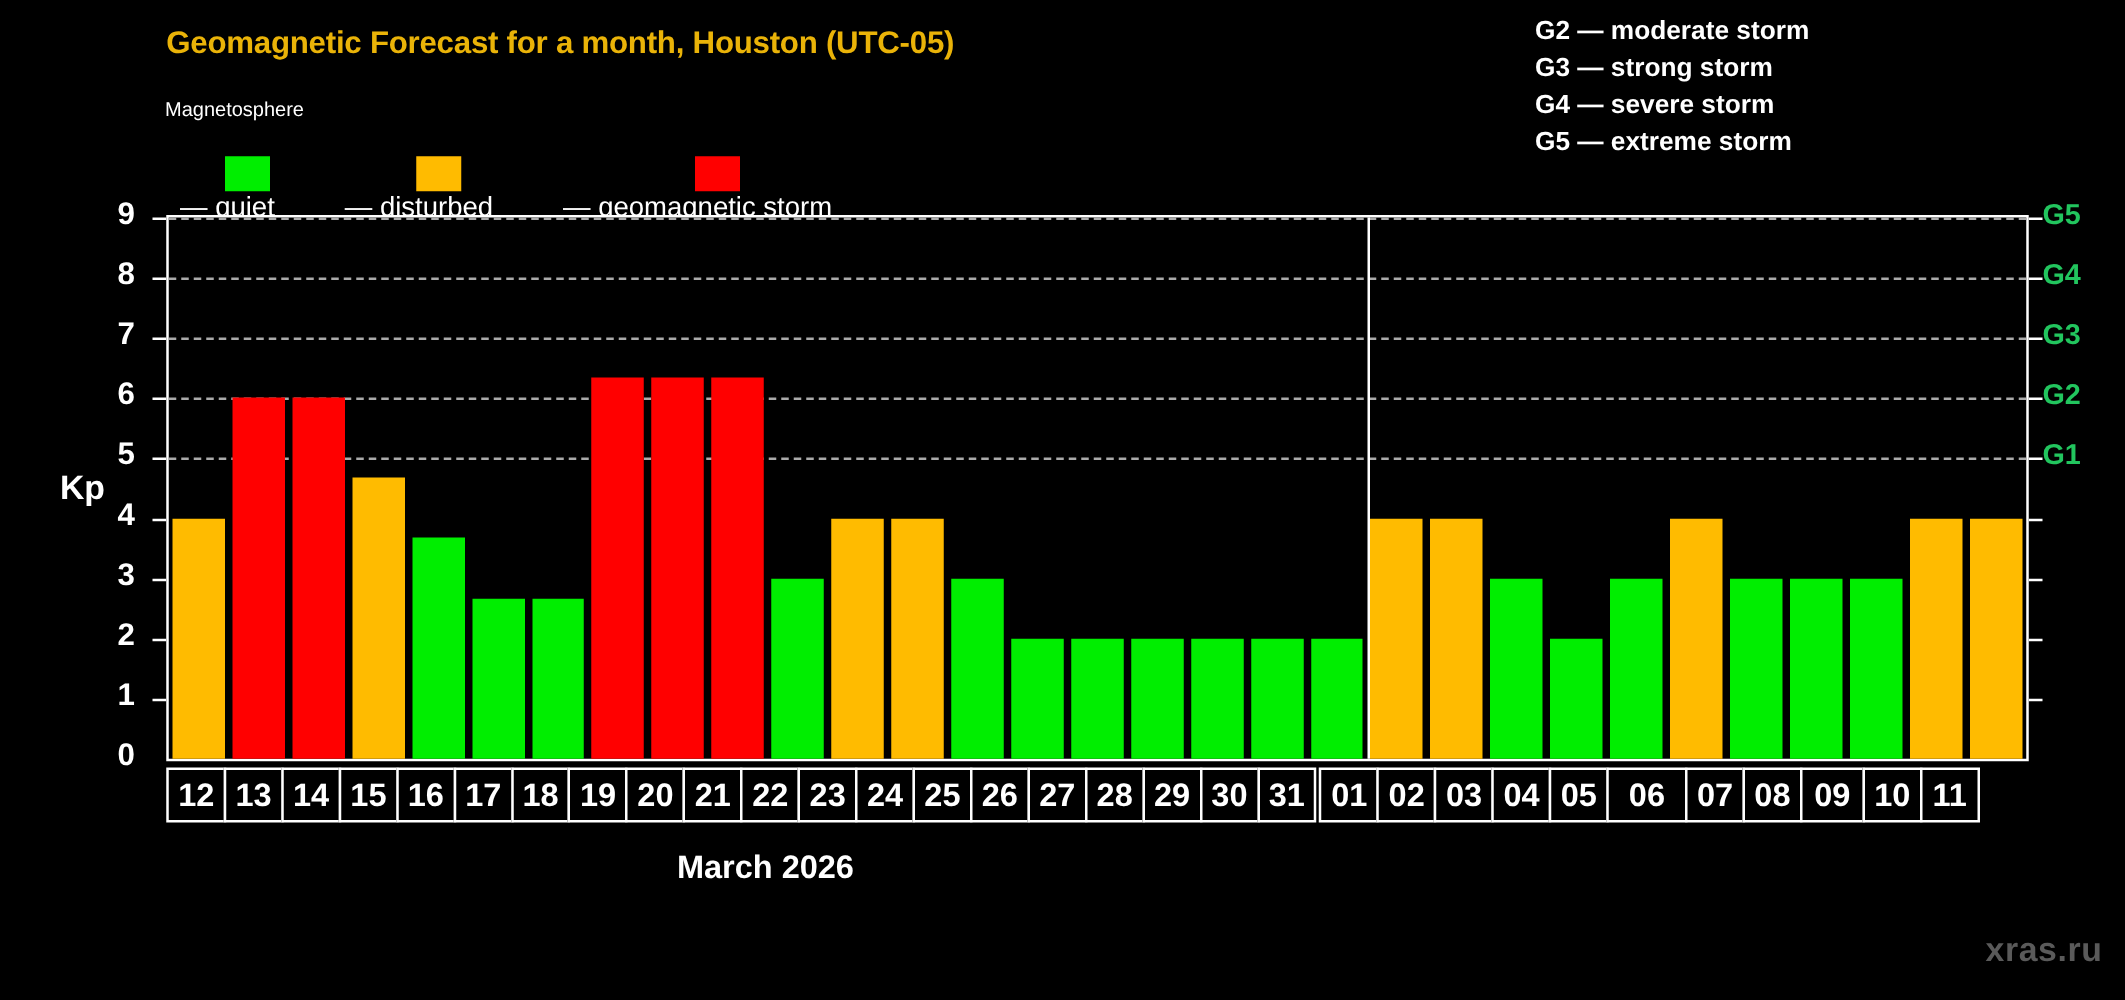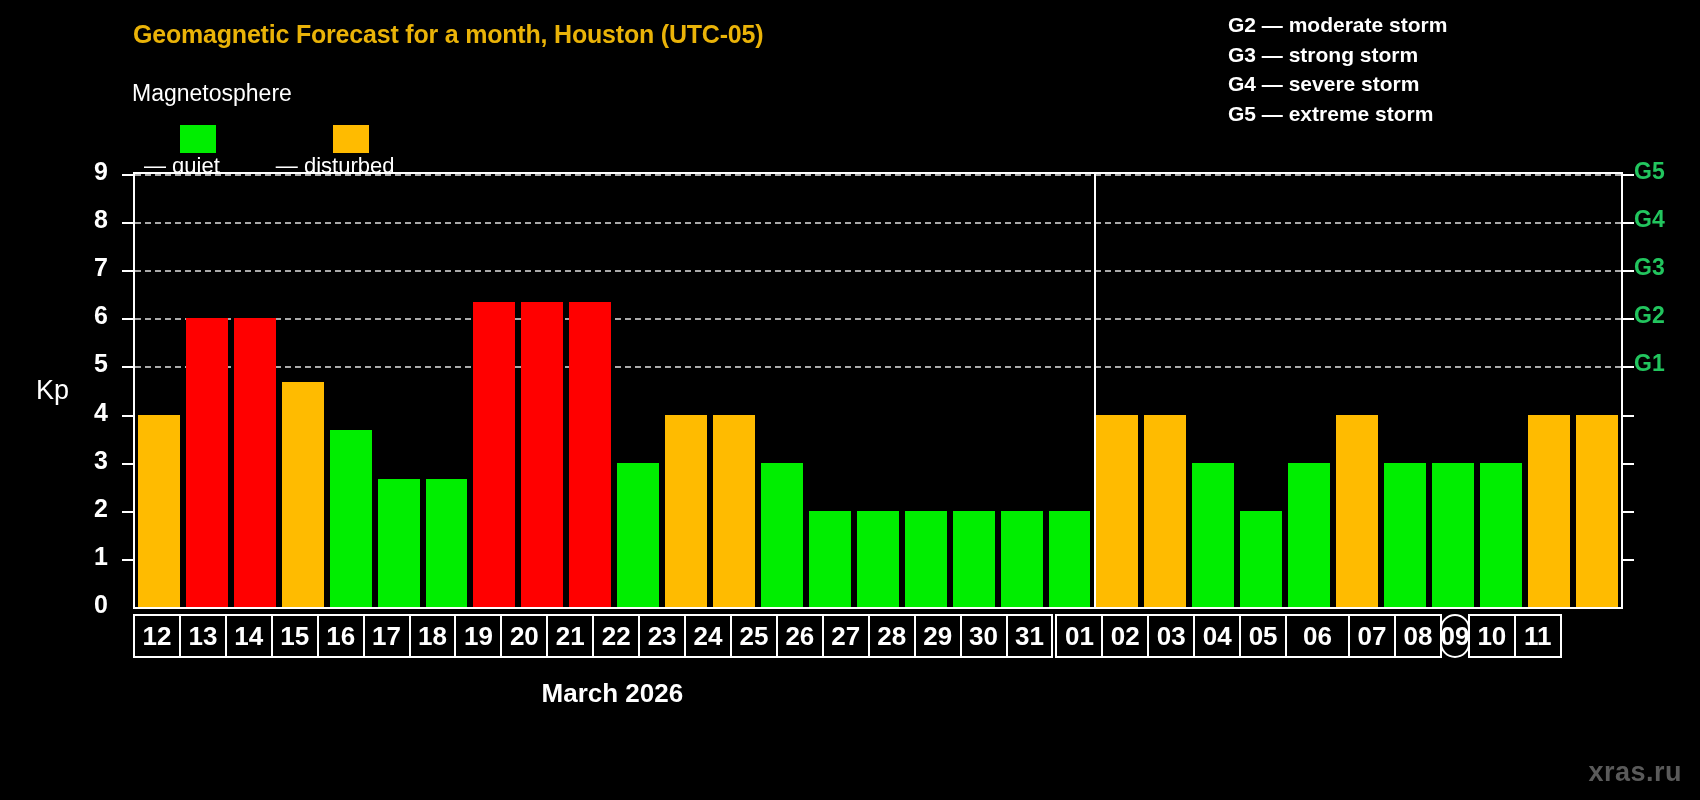--- a/index.html
+++ b/index.html
@@ -14,21 +14,21 @@
   #page { position: relative; width: 1700px; height: 800px; background: #000; }
 
   
   #title {
     position: absolute; left: 133px; top: 20px;
     font-size: 25px; font-weight: bold; color: #eab308;
     white-space: nowrap; letter-spacing: -0.2px;
   }
   #magnetosphere-heading {
     position: absolute; left: 132px; top: 80px;
-    font-size: 23px; font-weight: normal; color: #ffffff;
+    font-size: 16px; font-weight: normal; color: #ffffff;
   }
   #legend {
     position: absolute; left: 132px; top: 125px;
     display: flex; align-items: center; gap: 0px;
     white-space: nowrap;
   }
   .legend-item { display: flex; align-items: center; flex-direction: column; }
   .legend-swatch {
     width: 36px; height: 28px; display: inline-block;
   }
@@ -77,22 +77,22 @@
   .gtick-label {
     position: absolute; left: 1634px;
     font-size: 23px; font-weight: bold; color: #22c55e;
     white-space: nowrap;
   }
   .gtick-mark {
     position: absolute; width: 11px; height: 0;
     border-top: 2px solid #ffffff; left: 1623px;
   }
   #kp-axis-label {
-    position: absolute; left: 36px; top: 375px;
-    font-size: 27px; font-weight: normal; color: #fff;
+    position: absolute; left: 48px; top: 375px;
+    font-size: 27px; font-weight: bold; color: #fff;
   }
 
   
   #bars {
     position: absolute; left: 135px; top: 174px;
     width: 1486px; height: 433px;
     display: flex; align-items: flex-end;
   }
   .bar-slot {
     height: 100%;
@@ -120,21 +120,21 @@
   
   .month-label {
     position: absolute; top: 678px;
     font-size: 26px; font-weight: bold; color: #ffffff;
     text-align: center; white-space: nowrap;
   }
   #month-label-0 { left: 356px; width: 420px; }
   #month-label-1 { left: 1075px; width: 320px; }
 
   #watermark {
-    position: absolute; right: 18px; bottom: 12px;
+    position: absolute; right: 18px; bottom: 24px;
     font-size: 27px; font-weight: bold; color: #5a5a5a;
     letter-spacing: 0.5px;
   }
 </style>
 </head>
 <body>
 
 <div id="page">
 
   <div id="title">Geomagnetic Forecast for a month, Houston (UTC-05)</div>
@@ -142,20 +142,24 @@
   <div id="magnetosphere-heading">Magnetosphere</div>
 
   <div id="legend">
       <div class="legend-item">
         <span class="legend-swatch" style="background: rgb(0, 238, 0);"></span>
         <span class="legend-text">— quiet</span>
       </div>
       <div class="legend-item">
         <span class="legend-swatch" style="background: rgb(255, 187, 0);"></span>
         <span class="legend-text">— disturbed</span>
+      </div>
+      <div class="legend-item">
+        <span class="legend-swatch" style="background: rgb(255, 0, 0);"></span>
+        <span class="legend-text">— geomagnetic storm</span>
       </div>
     </div>
 
   <div id="g-legend">
       <span class="g-row">G2 — moderate storm</span>
       <span class="g-row">G3 — strong storm</span>
       <span class="g-row">G4 — severe storm</span>
       <span class="g-row">G5 — extreme storm</span>
     </div>
 
@@ -328,21 +332,21 @@
       <div class="date-cell" style="width: 47.9355px;">30</div>
       <div class="date-cell gap" style="width: 47.9355px;">31</div>
       <div class="date-cell" style="width: 47.9355px;">01</div>
       <div class="date-cell" style="width: 47.9355px;">02</div>
       <div class="date-cell" style="width: 47.9355px;">03</div>
       <div class="date-cell" style="width: 47.9355px;">04</div>
       <div class="date-cell" style="width: 47.9355px;">05</div>
       <div class="date-cell" style="width: 65px;">06</div>
       <div class="date-cell" style="width: 47.9355px;">07</div>
       <div class="date-cell" style="width: 47.9355px;">08</div>
-      <div class="date-cell" style="width: 30px; border-radius: 16px;">09</div>
+      <div class="date-cell" style="width: 52px;">09</div>
       <div class="date-cell" style="width: 47.9355px;">10</div>
       <div class="date-cell" style="width: 47.9355px;">11</div>
     </div>
 
   <div class="month-label" id="month-label-0" style="left: 402.355px; width: 420px;">March 2026</div>
 
   <div id="watermark">xras.ru</div>
 </div>
 
 </body></html>

